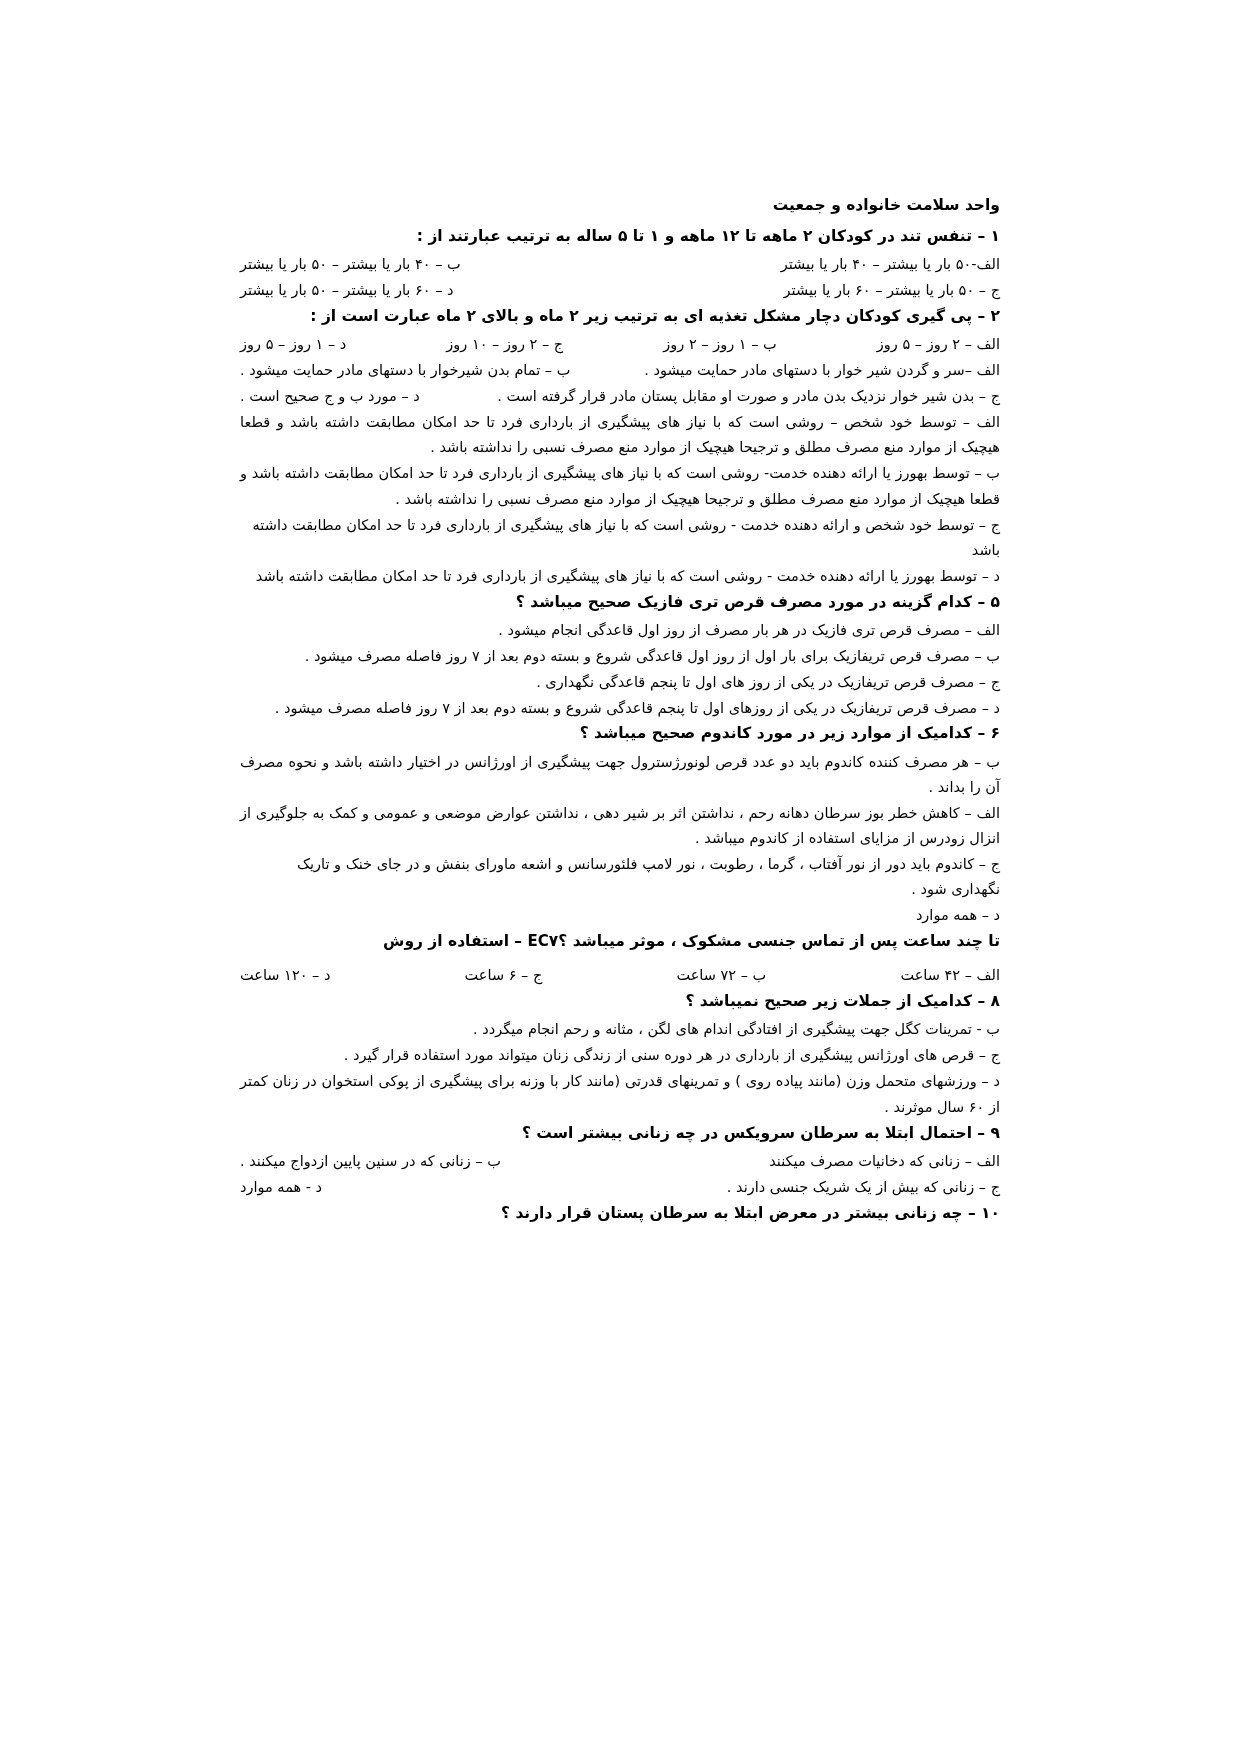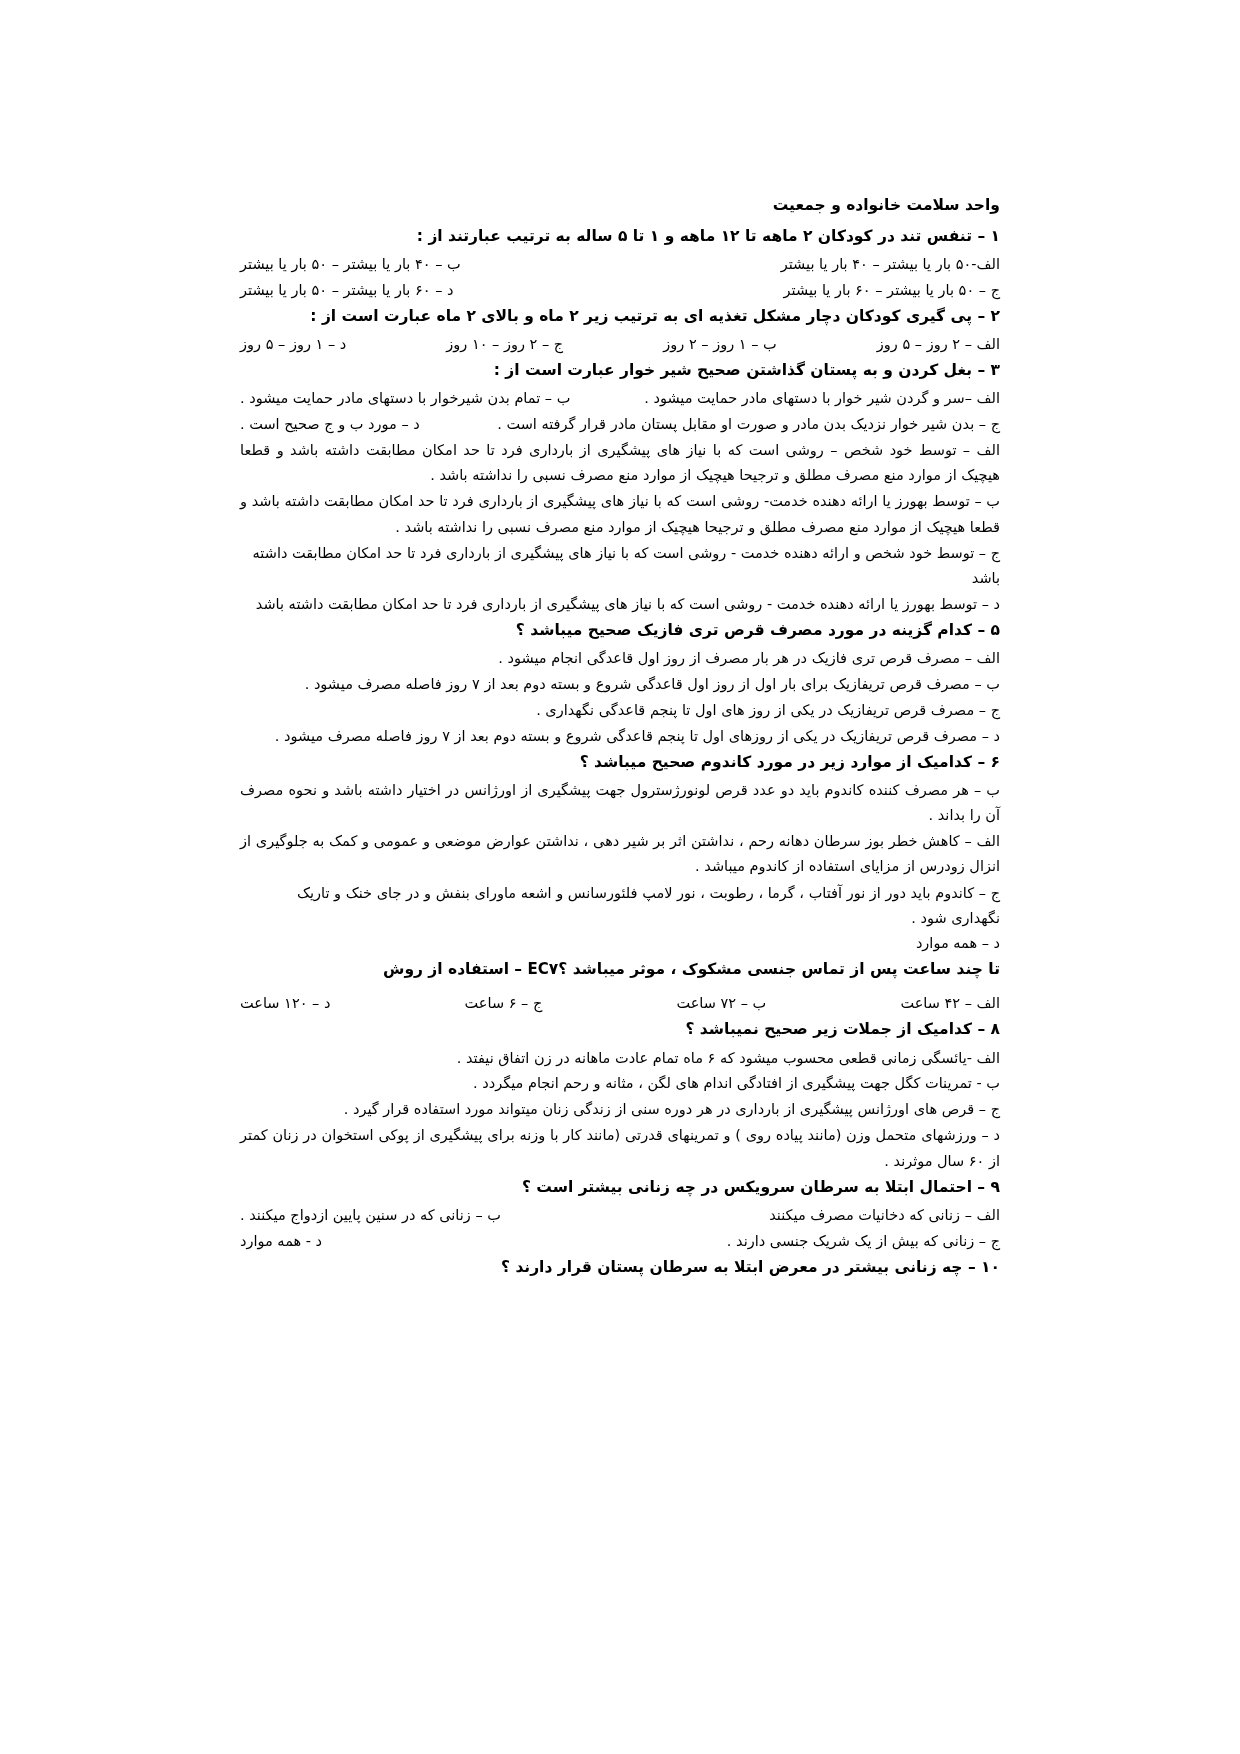--- a/index.html
+++ b/index.html
@@ -123,21 +123,20 @@
       <div class="q-stem">۲ – پی گیری کودکان دچار مشکل تغذیه ای به ترتیب زیر ۲ ماه و بالای ۲ ماه عبارت است از :</div>
       <div class="opt-row cols4">
         <span class="opt">الف – ۲ روز – ۵ روز</span>
         <span class="opt">ب – ۱ روز – ۲ روز</span>
         <span class="opt">ج – ۲ روز – ۱۰ روز</span>
         <span class="opt">د – ۱ روز – ۵ روز</span>
       </div>
     </div>
 
     <div class="q-block">
-      <div class="q-stem">۳ – بغل کردن و به پستان گذاشتن صحیح شیر خوار عبارت است از :</div>
       <div class="opt-row cols2">
         <span class="opt">الف –سر و گردن شیر خوار با دستهای مادر حمایت میشود .</span>
         <span class="opt">ب – تمام بدن شیرخوار با دستهای مادر حمایت میشود .</span>
       </div>
       <div class="opt-row cols2">
         <span class="opt">ج – بدن شیر خوار نزدیک بدن مادر و صورت او مقابل پستان مادر قرار گرفته است .</span>
         <span class="opt">د – مورد ب و ج صحیح است .</span>
       </div>
     </div>
 
@@ -170,21 +169,20 @@
       <div class="opt-row cols4">
         <span class="opt">الف – ۴۲ ساعت</span>
         <span class="opt">ب – ۷۲ ساعت</span>
         <span class="opt">ج – ۶ ساعت</span>
         <span class="opt">د – ۱۲۰ ساعت</span>
       </div>
     </div>
 
     <div class="q-block">
       <div class="q-stem">۸ – کدامیک از جملات زیر صحیح نمیباشد ؟</div>
-      <div class="opt-line">الف -یائسگی زمانی قطعی محسوب میشود که ۶ ماه تمام عادت ماهانه در زن اتفاق نیفتد .</div>
       <div class="opt-line">ب - تمرینات کگل جهت پیشگیری از افتادگی اندام های لگن ، مثانه و رحم انجام میگردد .</div>
       <div class="opt-line">ج – قرص های اورژانس پیشگیری از بارداری در هر دوره سنی از زندگی زنان میتواند مورد استفاده قرار گیرد .</div>
       <div class="opt-para">د – ورزشهای متحمل وزن (مانند پیاده روی ) و تمرینهای قدرتی (مانند کار با وزنه برای پیشگیری از پوکی استخوان در زنان کمتر از ۶۰ سال موثرند .</div>
     </div>
 
     <div class="q-block">
       <div class="q-stem">۹ – احتمال ابتلا به سرطان سرویکس در چه زنانی بیشتر است ؟</div>
       <div class="opt-row cols2">
         <span class="opt">الف – زنانی که دخانیات مصرف میکنند</span>
         <span class="opt">ب – زنانی که در سنین پایین ازدواج میکنند .</span>

